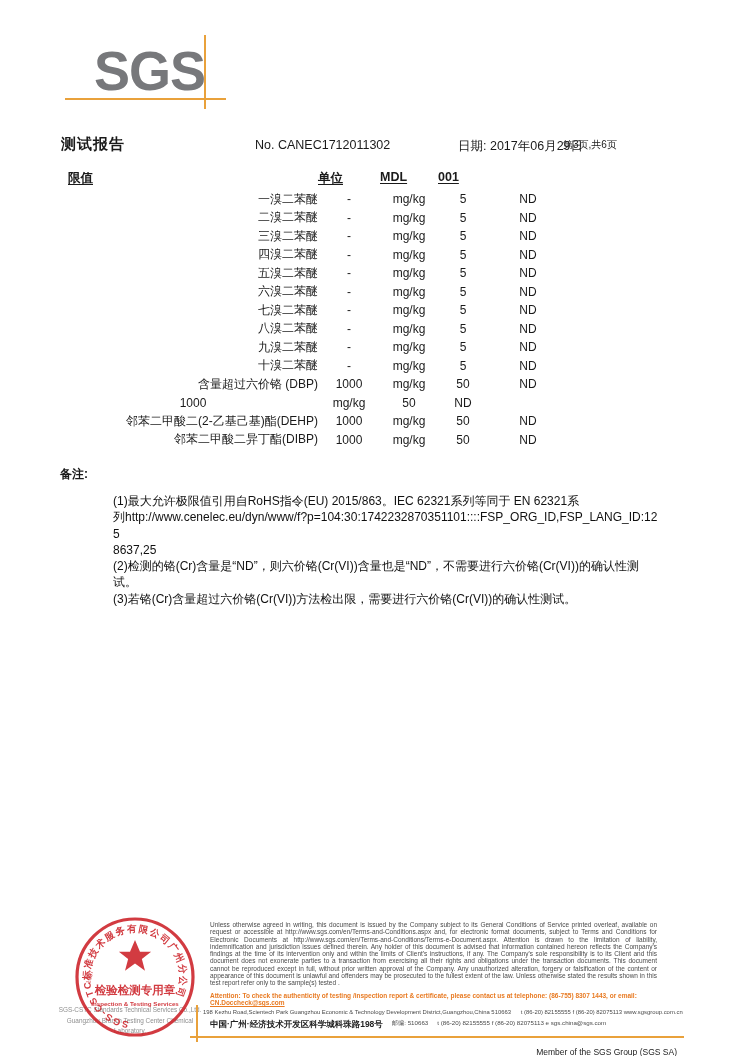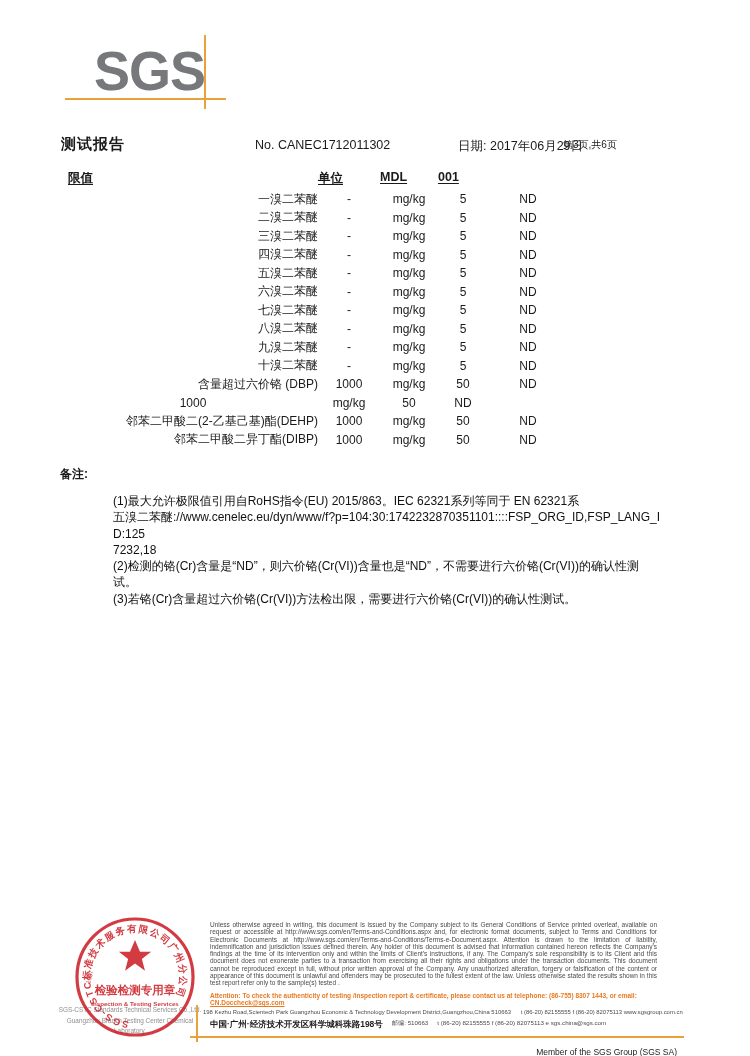--- a/index.html
+++ b/index.html
@@ -200,22 +200,22 @@
       <span class="c-unit">mg/kg</span>
       <span class="c-mdl">50</span>
       <span class="c-result">ND</span>
     </div>
   </div>
   </div>
 
   <div class="notes-label">备注:</div>
   <div class="notes-lines">
       <div class="note-line">(1)最大允许极限值引用自RoHS指令(EU) 2015/863。IEC 62321系列等同于 EN 62321系</div>
-      <div class="note-line">五溴二苯醚://www.cenelec.eu/dyn/www/f?p=104:30:1742232870351101::::FSP_ORG_ID,FSP_LANG_ID:125</div>
-      <div class="note-line">7232,18</div>
+      <div class="note-line">列http://www.cenelec.eu/dyn/www/f?p=104:30:1742232870351101::::FSP_ORG_ID,FSP_LANG_ID:125</div>
+      <div class="note-line">8637,25</div>
       <div class="note-line">(2)检测的铬(Cr)含量是“ND”，则六价铬(Cr(VI))含量也是“ND”，不需要进行六价铬(Cr(VI))的确认性测试。</div>
       <div class="note-line">(3)若铬(Cr)含量超过六价铬(Cr(VI))方法检出限，需要进行六价铬(Cr(VI))的确认性测试。</div>
     </div>
 
   <div class="company-lines">
     <div>SGS-CSTC Standards Technical Services Co.,Ltd.</div>
     <div>Guangzhou Branch Testing Center Chemical Laboratory.</div>
   </div>
 
   <svg class="stamp" viewBox="0 0 134 134">

